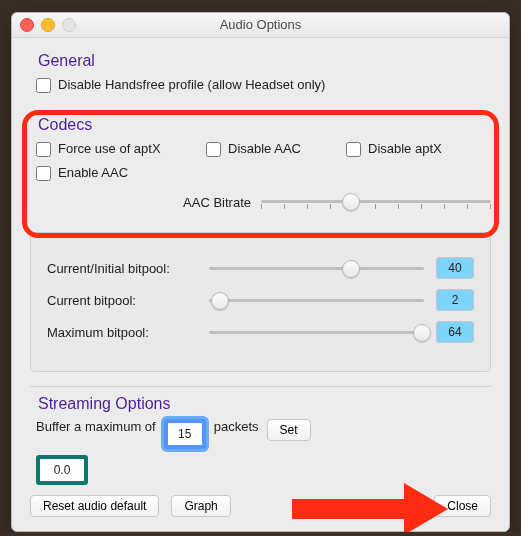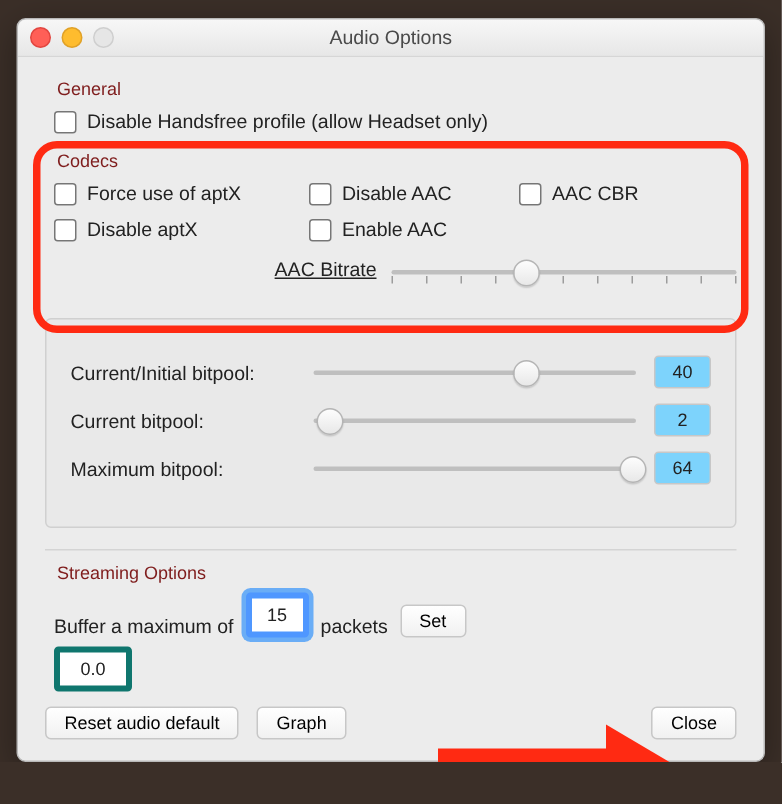--- a/index.html
+++ b/index.html
@@ -5,37 +5,37 @@
   html,body{margin:0;padding:0;font-family:-apple-system,"Helvetica Neue",Arial,sans-serif;font-size:13px;color:#222;background:#3b2f28;}
   .window{position:relative;width:497px;margin:12px auto 0;background:#ececec;border:1px solid #b8b8b8;border-radius:6px;box-shadow:0 6px 24px rgba(0,0,0,.35);}
   .titlebar{position:relative;height:24px;border-bottom:1px solid #d6d6d6;border-radius:6px 6px 0 0;background:linear-gradient(#f7f7f7,#e7e7e7);}
   .traffic{position:absolute;left:8px;top:5px;display:flex;gap:7px;}
   .tl{width:12px;height:12px;border-radius:50%;}
   .tl.red{background:#ff5f57;border:1px solid #e24640;}
   .tl.yel{background:#febc2e;border:1px solid #e0a127;}
   .tl.grn{background:#e6e6e6;border:1px solid #cfcfcf;}
   .title{position:absolute;left:0;right:0;top:4px;text-align:center;font-size:13px;color:#4a4a4a;}
   .content{padding:10px 18px 14px;}
-  .groupLabel{color:#7f1d1d;font-size:12px;margin:4px 0 6px 8px;}
+  .groupLabel{color:#4c1d95;font-size:16px;margin:4px 0 6px 8px;}
   .box{border:1px solid #d0d0d0;border-radius:4px;background:#e9e9e9;padding:14px 16px 18px;margin-bottom:14px;}
   .chk{display:flex;align-items:center;gap:7px;line-height:18px;}
   .chk input{width:15px;height:15px;margin:0;}
   .codecGrid{display:grid;grid-template-columns:170px 140px auto;row-gap:6px;align-items:center;}
-  .bitrateRow{display:flex;align-items:flex-start;gap:10px;margin-top:10px;text-decoration:underline;}
+  .bitrateRow{display:flex;align-items:flex-end;gap:10px;margin-top:10px;}
   .bitrateRow .lbl{width:280px;text-align:right;}
   .slider{position:relative;height:18px;flex:1;}
   .track{position:absolute;left:0;right:0;top:8px;height:3px;background:#bfbfbf;border-radius:2px;}
   .knobBlue{position:absolute;top:1px;width:16px;height:16px;background:linear-gradient(#fdfdfd,#e8e8e8);border:1px solid #b5b5b5;border-radius:50%;box-shadow:0 1px 1px rgba(0,0,0,.15);}
   .ticks{position:absolute;left:0;right:0;top:12px;display:flex;justify-content:space-between;}
   .ticks span{width:1px;height:5px;background:#9c9c9c;}
   .bpRow{display:flex;align-items:center;margin:10px 0;}
   .bpLabel{width:150px;}
   .bpSlider{flex:1;margin:0 12px;}
   .valBox{width:36px;height:20px;border:1px solid #c7c7c7;border-radius:3px;background:#7dd3fc;text-align:center;line-height:20px;font-size:12px;}
-  .row{display:flex;align-items:flex-end;gap:8px;margin:6px 0;}
+  .row{display:flex;align-items:flex-start;gap:8px;margin:6px 0;}
   .numBox{width:34px;height:22px;border:4px solid #0f766e;border-radius:3px;background:#fff;text-align:center;line-height:22px;font-size:12px;}
   .numBox.focus{box-shadow:0 0 0 3px rgba(0,122,255,.55);border-color:#4f97ff;}
   .btn{height:22px;padding:0 12px;border:1px solid #c7c7c7;border-radius:4px;background:linear-gradient(#ffffff,#f1f1f1);font-size:12px;line-height:20px;cursor:default;}
   .btnRow{display:flex;gap:12px;margin-top:10px;align-items:center;}
   .highlight{position:absolute;border:5px solid #ff2a12;border-radius:16px;pointer-events:none;}
   .arrowWrap{position:absolute;pointer-events:none;}
   .arrowBody{position:absolute;background:#ff2a12;height:20px;}
   .arrowHead{position:absolute;width:0;height:0;border-top:26px solid transparent;border-bottom:26px solid transparent;border-left:44px solid #ff2a12;}
   hr.sep{border:none;border-top:1px solid #d4d4d4;margin:10px 0 8px;}
 </style>
@@ -49,39 +49,35 @@
       <div class="tl red"></div>
       <div class="tl yel"></div>
       <div class="tl grn"></div>
     </div>
     <div class="title">Audio Options</div>
   </div>
 
   <div class="content">
 
     <div class="groupLabel">General</div>
-    <label class="chk" style="margin:0 0 10px 6px;">
+    <label class="chk" style="margin:0 0 22px 6px;">
       <input type="checkbox" style="">
       <span>Disable Handsfree profile (allow Headset only)</span>
     </label>
 
     <div style="position:relative;">
       <div class="groupLabel" style="margin-top:0;">Codecs</div>
       <div class="codecGrid" style="margin:4px 0 0 6px;">
         <label class="chk">
           <input type="checkbox" style="">
           <span>Force use of aptX</span>
         </label>
         <label class="chk">
           <input type="checkbox" style="">
           <span>Disable AAC</span>
-        </label>
-        <label class="chk">
-          <input type="checkbox" style="">
-          <span>AAC CBR</span>
         </label>
         <label class="chk">
           <input type="checkbox" style="">
           <span>Disable aptX</span>
         </label>
         <label class="chk">
           <input type="checkbox" style="">
           <span>Enable AAC</span>
         </label>
         <div></div>

